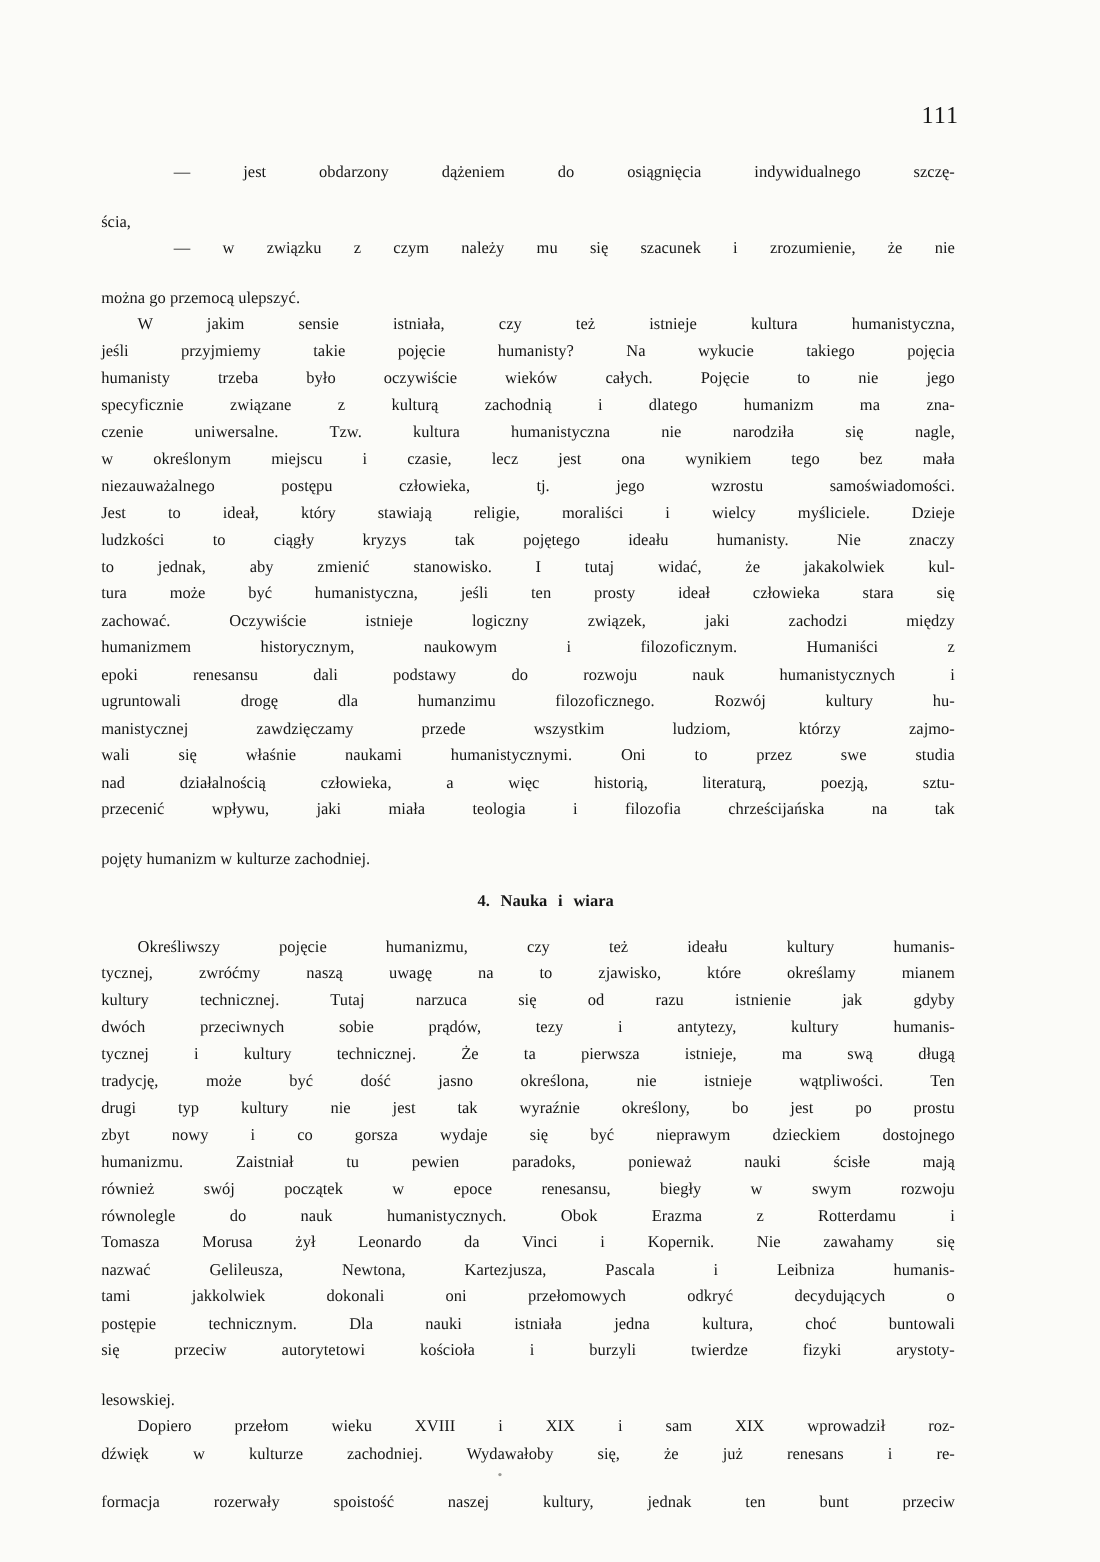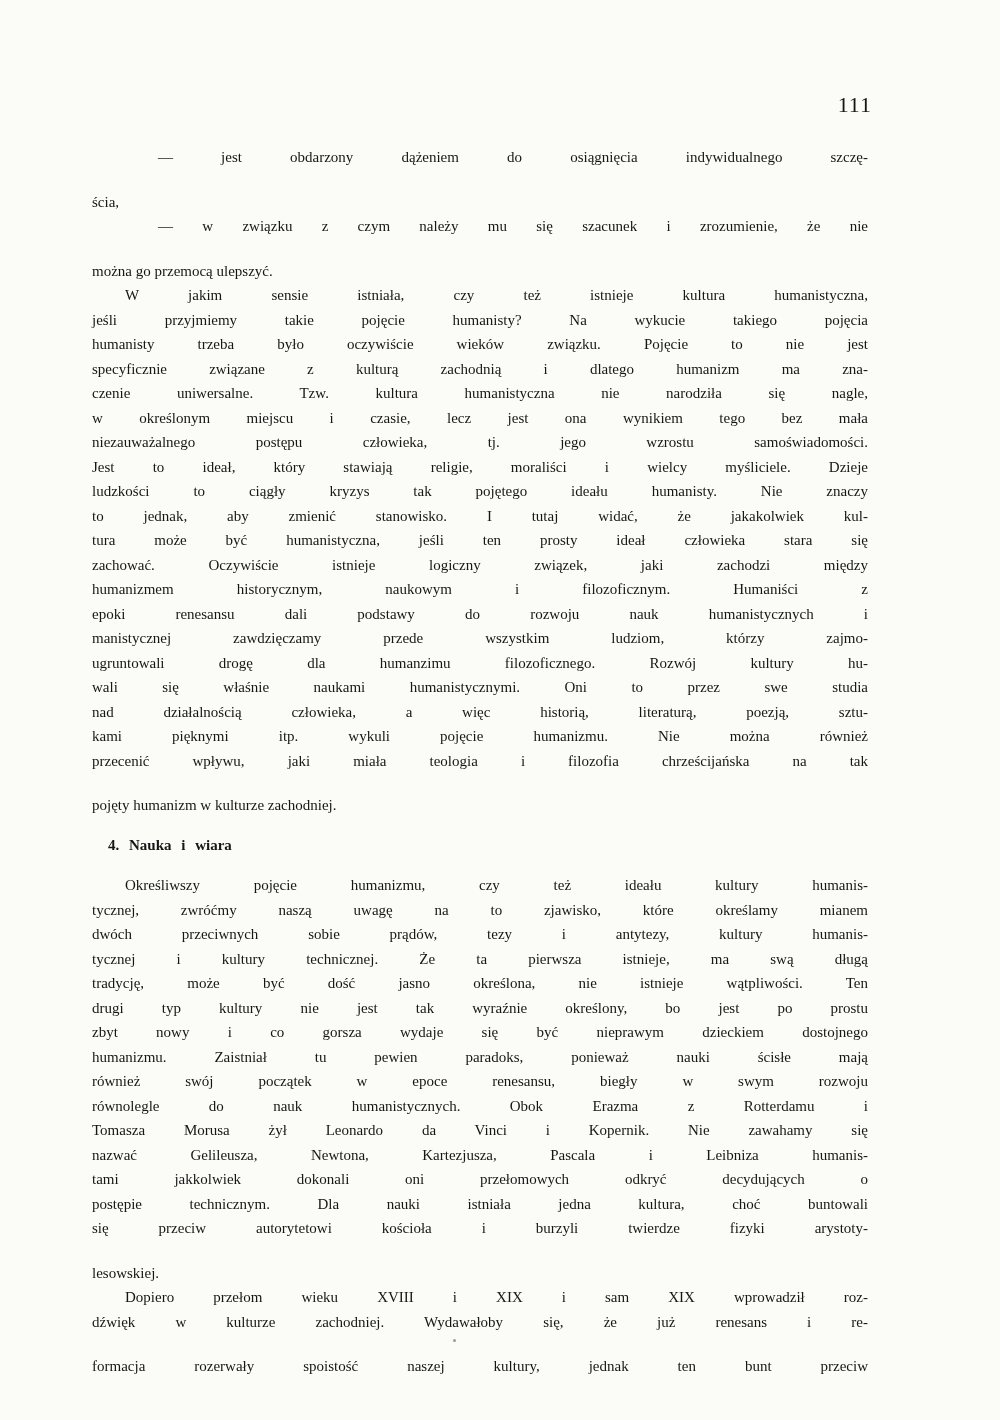--- a/index.html
+++ b/index.html
@@ -29,20 +29,21 @@
   .para{ margin:0; }
   .line{
     text-align:justify;
     text-align-last:justify;
   }
   .line.last{ text-align-last:left;margin-top:20px; }
   .para.justify-last .line.last{ text-align-last:justify; }
   .para.normal .line.first{ padding-left:33px; }
   .para.dash .line.first{ padding-left:66px; }
   .heading{
+    text-align:center;
     font-weight:bold;
     word-spacing:6px;
     margin:15px 0 16px 0;
     position:relative;
     left:16px;
   }
   .scan-speck{
     position:absolute;
     left:453px; top:1339px;
     width:3px; height:3px;
@@ -61,44 +62,44 @@
         <div class="line first">— jest obdarzony dążeniem do osiągnięcia indywidualnego szczę-</div>
         <div class="line last">ścia,</div>
       </div>
       <div class="para dash">
         <div class="line first">— w związku z czym należy mu się szacunek i zrozumienie, że nie</div>
         <div class="line last">można go przemocą ulepszyć.</div>
       </div>
       <div class="para normal">
         <div class="line first">W jakim sensie istniała, czy też istnieje kultura humanistyczna,</div>
         <div class="line">jeśli przyjmiemy takie pojęcie humanisty? Na wykucie takiego pojęcia</div>
-        <div class="line">humanisty trzeba było oczywiście wieków związku. Pojęcie to nie jest</div>
+        <div class="line">humanisty trzeba było oczywiście wieków całych. Pojęcie to nie jego</div>
         <div class="line">specyficznie związane z kulturą zachodnią i dlatego humanizm ma zna-</div>
         <div class="line">czenie uniwersalne. Tzw. kultura humanistyczna nie narodziła się nagle,</div>
         <div class="line">w określonym miejscu i czasie, lecz jest ona wynikiem tego bez mała</div>
         <div class="line">niezauważalnego postępu człowieka, tj. jego wzrostu samoświadomości.</div>
         <div class="line">Jest to ideał, który stawiają religie, moraliści i wielcy myśliciele. Dzieje</div>
         <div class="line">ludzkości to ciągły kryzys tak pojętego ideału humanisty. Nie znaczy</div>
         <div class="line">to jednak, aby zmienić stanowisko. I tutaj widać, że jakakolwiek kul-</div>
         <div class="line">tura może być humanistyczna, jeśli ten prosty ideał człowieka stara się</div>
         <div class="line">zachować. Oczywiście istnieje logiczny związek, jaki zachodzi między</div>
         <div class="line">humanizmem historycznym, naukowym i filozoficznym. Humaniści z</div>
         <div class="line">epoki renesansu dali podstawy do rozwoju nauk humanistycznych i</div>
+        <div class="line">ugruntowali drogę dla humanzimu filozoficznego. Rozwój kultury hu-</div>
         <div class="line">manistycznej zawdzięczamy przede wszystkim ludziom, którzy zajmo-</div>
-        <div class="line">ugruntowali drogę dla humanzimu filozoficznego. Rozwój kultury hu-</div>
         <div class="line">wali się właśnie naukami humanistycznymi. Oni to przez swe studia</div>
         <div class="line">nad działalnością człowieka, a więc historią, literaturą, poezją, sztu-</div>
-        <div class="line">kami pięknymi itp. wykuli pojęcie humanizmu. Nie można również</div>
         <div class="line">przecenić wpływu, jaki miała teologia i filozofia chrześcijańska na tak</div>
         <div class="line last">pojęty humanizm w kulturze zachodniej.</div>
       </div>
       <div class="heading">4. Nauka i wiara</div>
       <div class="para normal">
         <div class="line first">Określiwszy pojęcie humanizmu, czy też ideału kultury humanis-</div>
         <div class="line">tycznej, zwróćmy naszą uwagę na to zjawisko, które określamy mianem</div>
+        <div class="line">kultury technicznej. Tutaj narzuca się od razu istnienie jak gdyby</div>
         <div class="line">dwóch przeciwnych sobie prądów, tezy i antytezy, kultury humanis-</div>
         <div class="line">tycznej i kultury technicznej. Że ta pierwsza istnieje, ma swą długą</div>
         <div class="line">tradycję, może być dość jasno określona, nie istnieje wątpliwości. Ten</div>
         <div class="line">drugi typ kultury nie jest tak wyraźnie określony, bo jest po prostu</div>
         <div class="line">zbyt nowy i co gorsza wydaje się być nieprawym dzieckiem dostojnego</div>
         <div class="line">humanizmu. Zaistniał tu pewien paradoks, ponieważ nauki ścisłe mają</div>
         <div class="line">również swój początek w epoce renesansu, biegły w swym rozwoju</div>
         <div class="line">równolegle do nauk humanistycznych. Obok Erazma z Rotterdamu i</div>
         <div class="line">Tomasza Morusa żył Leonardo da Vinci i Kopernik. Nie zawahamy się</div>
         <div class="line">nazwać Gelileusza, Newtona, Kartezjusza, Pascala i Leibniza humanis-</div>

